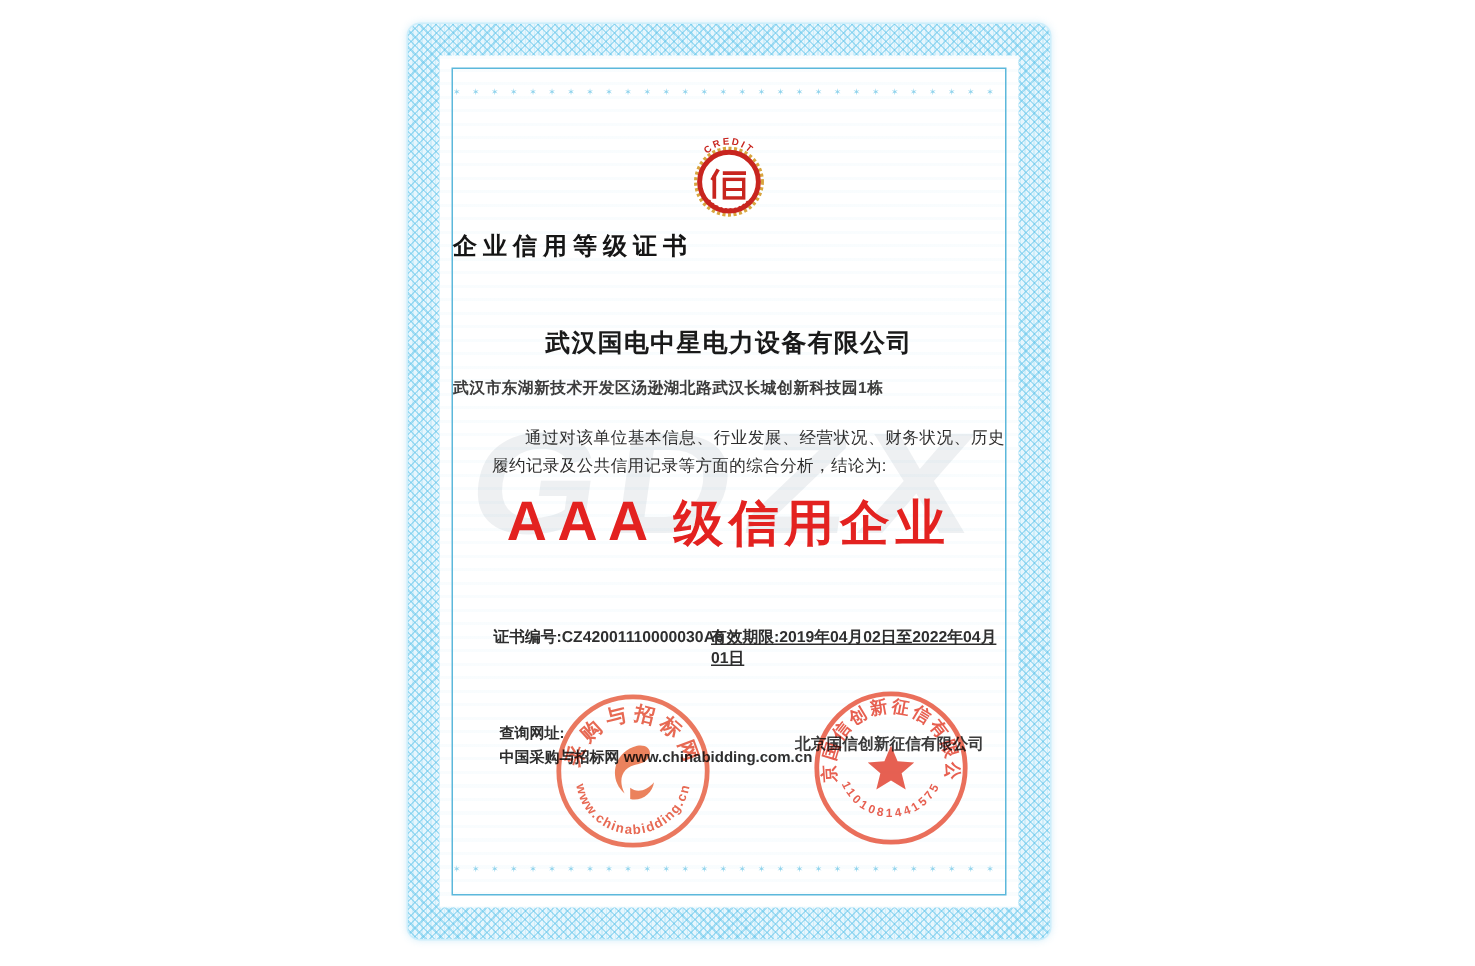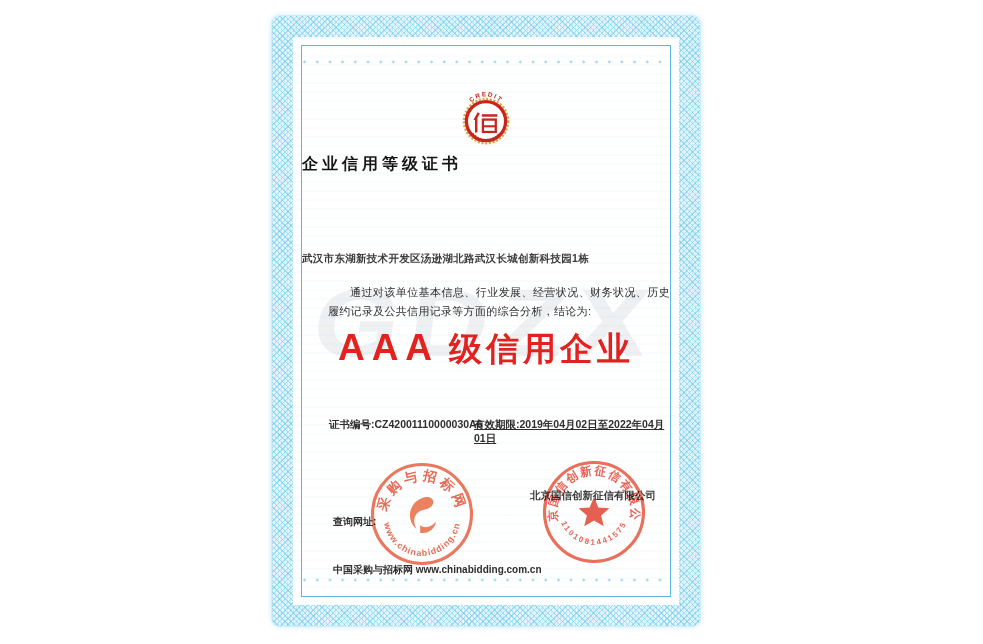--- a/index.html
+++ b/index.html
@@ -61,21 +61,21 @@
                     font-family:"Liberation Sans","DejaVu Sans",sans-serif; }
   .rating .suffix { font-size:33px; font-weight:800; letter-spacing:4px; color:#e32220; margin-left:10px; }
 
   .certrow { position:absolute; left:0; right:0; top:356px; height:16px;
              font-size:10.5px; font-weight:bold; color:#2e2e2e;margin-top:16px; }
   .cert-no  { position:absolute; left:27px; }
   .validity { position:absolute; left:172px;text-decoration:underline; }
 
   .query { position:absolute; left:31px; top:436px; z-index:3;
            font-size:10px; font-weight:bold; color:#2e2e2e; line-height:16px; }
-  .query div { white-space:nowrap;margin-top:32px; }
+  .query div { white-space:nowrap; }
 
   .issuer { position:absolute; left:200px; top:443px; width:182px; z-index:3;
             text-align:center; font-size:10.5px; font-weight:bold; color:#3a3a3a; white-space:nowrap; }
 
   .stamp { position:absolute; z-index:4; mix-blend-mode:multiply; opacity:.92; }
   .stamp.left  { left:64px;  top:412px; }
   .stamp.right { left:236px; top:410px; }
 </style>
 </head>
 <body>
@@ -108,20 +108,21 @@
                 <path d="M 28 30.5 L 43 30.5"></path>
                 <rect x="29" y="34.5" width="12.5" height="12" stroke-width="2.2"></rect>
                 <path d="M 29 41 L 41.5 41" stroke-width="2"></path>
               </g>
               <path d="M 19 48 A 17 17 0 0 0 45 48" fill="none" stroke="#c8251f" stroke-width="1.6" stroke-dasharray="1.4 1.6"></path>
             </svg>
           </div>
 
           <div class="title">企业信用等级证书</div>
 
+          <div class="company">武汉国电中星电力设备有限公司</div>
 
           <div class="address">武汉市东湖新技术开发区汤逊湖北路武汉长城创新科技园1栋</div>
 
           <div class="para">通过对该单位基本信息、行业发展、经营状况、财务状况、历史履约记录及公共信用记录等方面的综合分析，结论为:</div>
 
           <div class="rating">
             <span class="grade">AAA</span><span class="suffix">级信用企业</span>
           </div>
 
           <div class="certrow">

